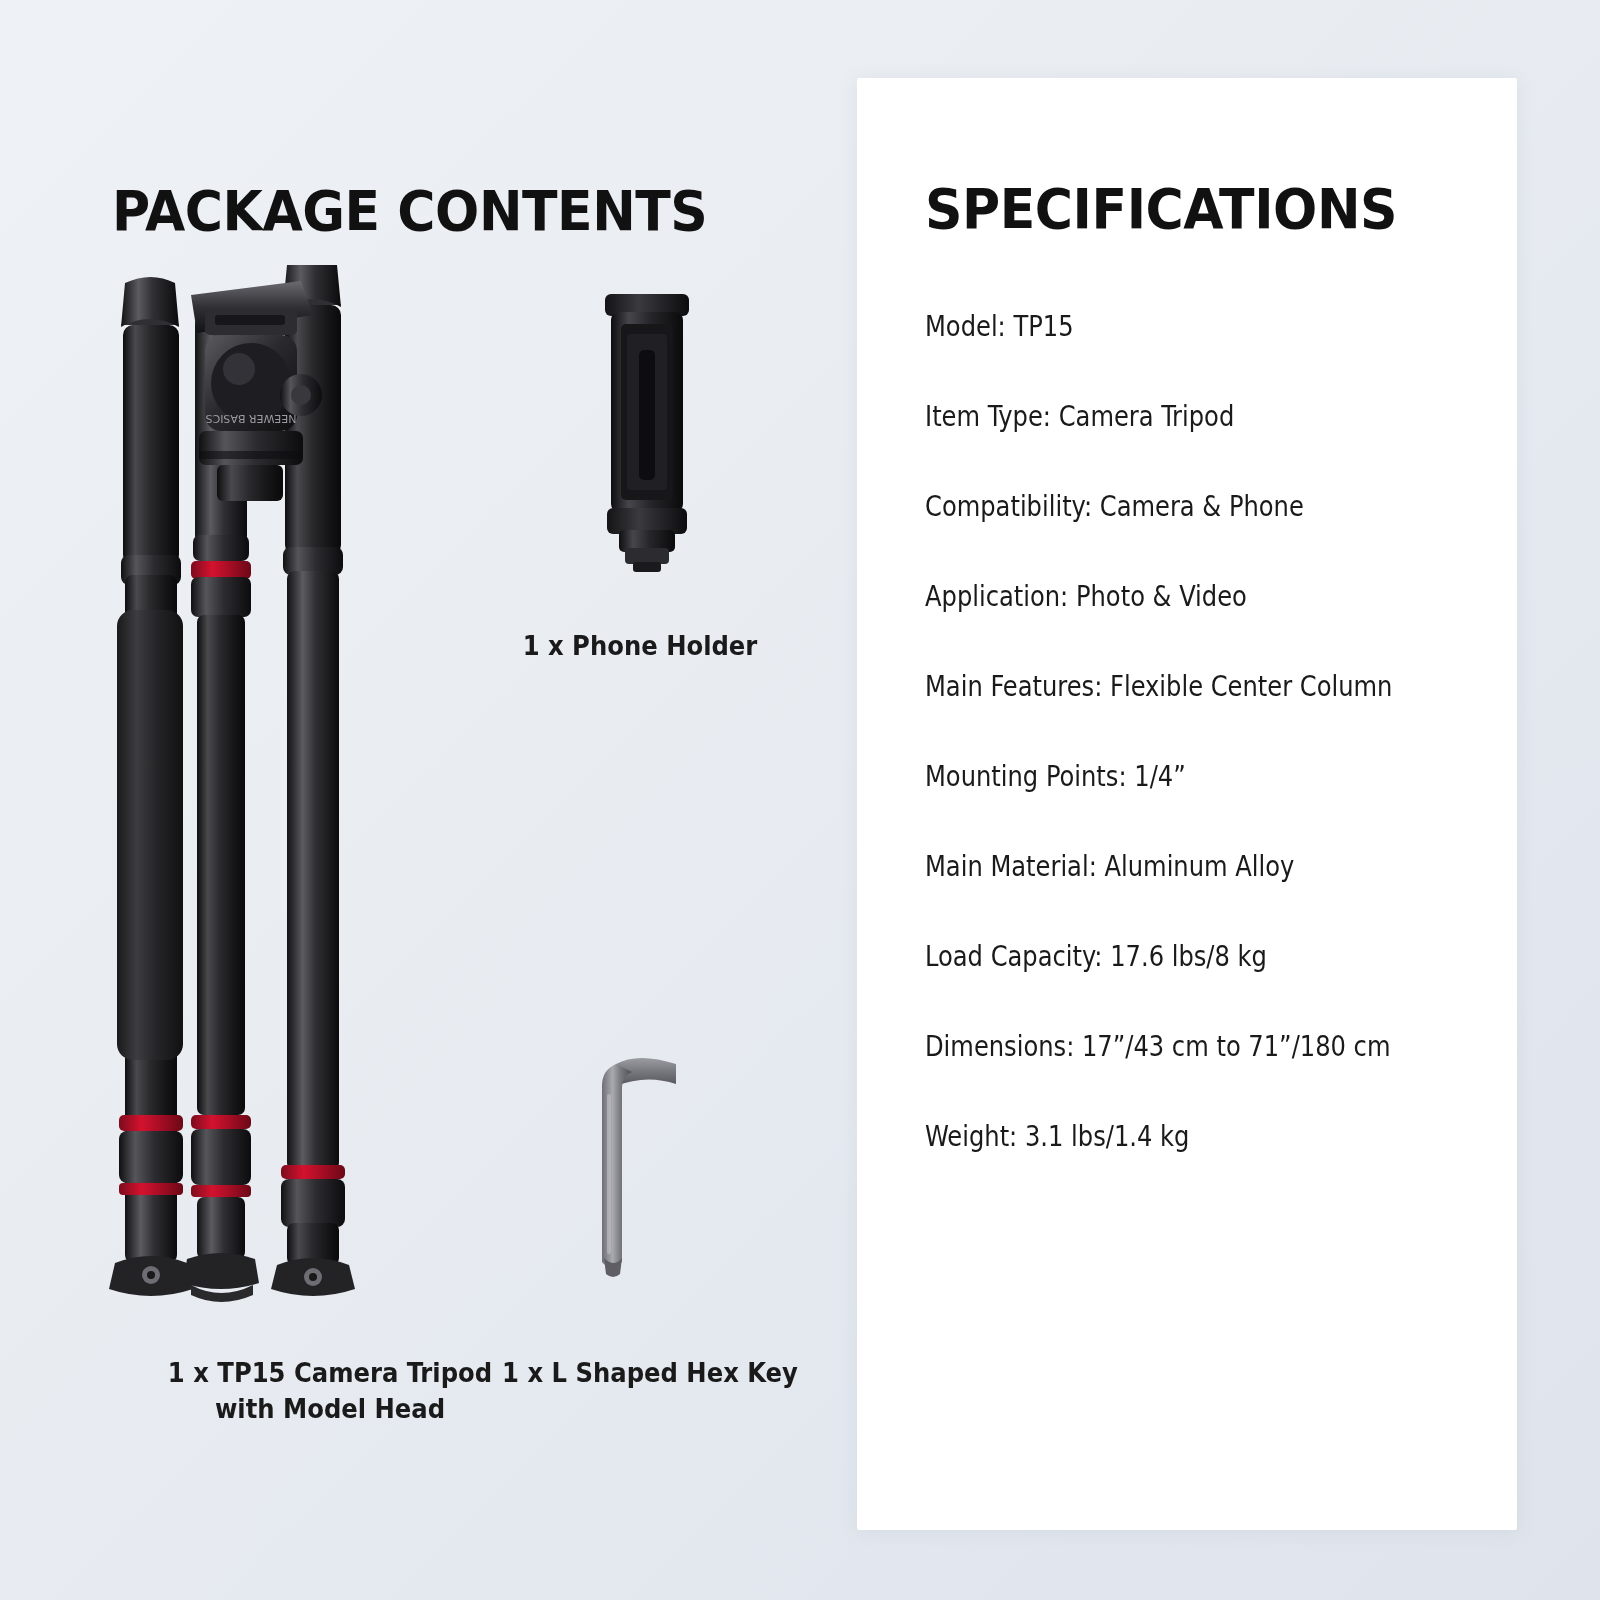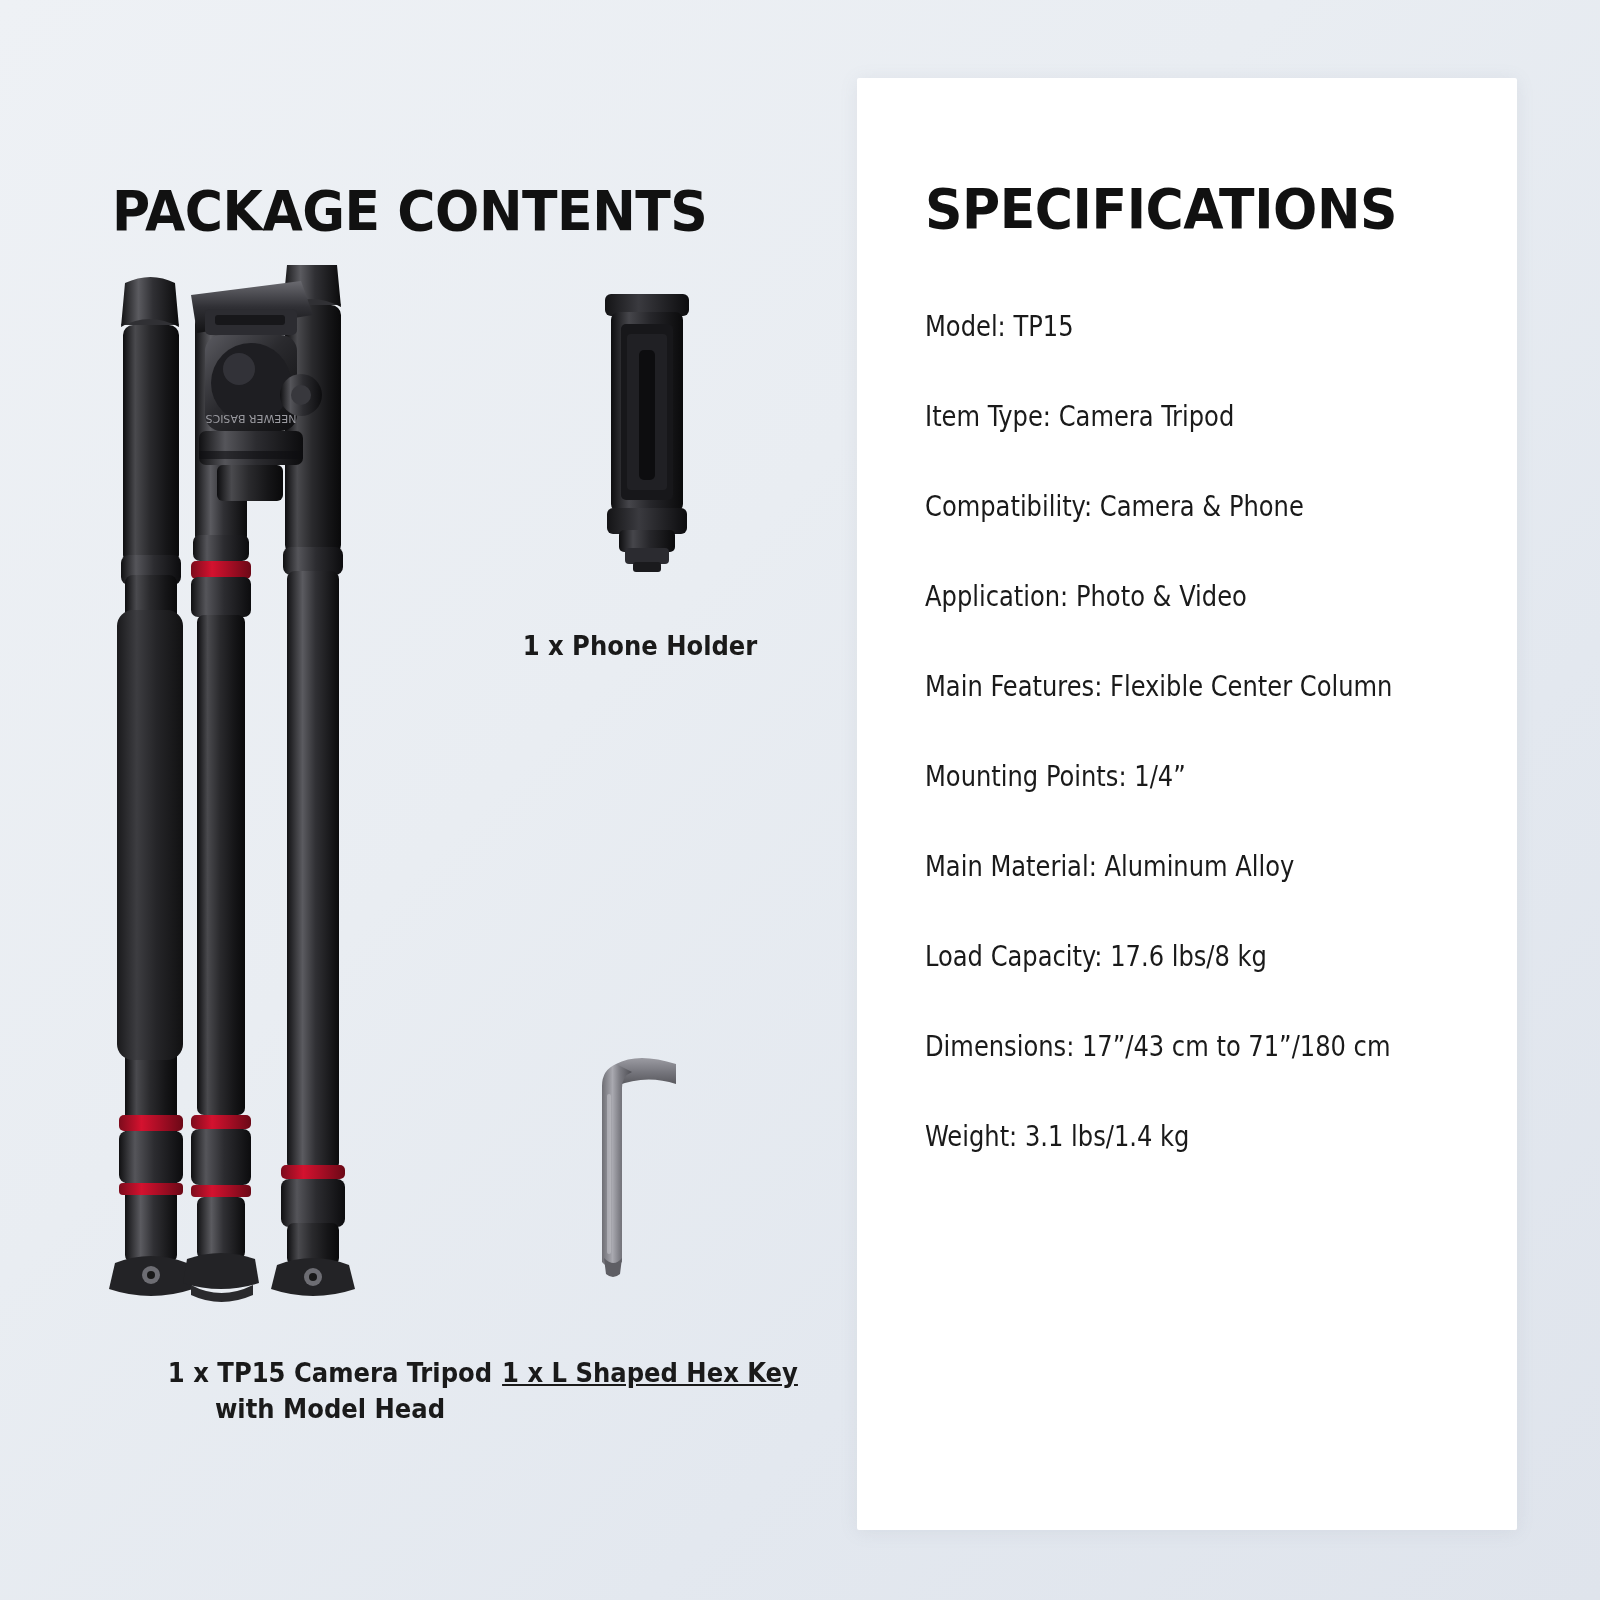--- a/index.html
+++ b/index.html
@@ -74,21 +74,21 @@
     position: absolute;
     font-family: "DejaVu Sans Condensed", "DejaVu Sans", sans-serif;
     font-weight: bold;
     font-size: 27px;
     color: #1a1a1a;
     text-align: center;
     line-height: 1.35;
   }
   #cap-phone { left: 420px; top: 628px; width: 440px; }
   #cap-tripod { left: 30px; top: 1355px; width: 600px; text-align: center; }
-  #cap-hex { left: 430px; top: 1355px; width: 440px; text-decoration: underline; }
+  #cap-hex { left: 430px; top: 1355px; width: 440px; }
 
   
   .tripod-wrap {
     position: absolute;
     left: 95px;
     top: 265px;
     width: 330px;
     height: 1060px;
   }
 

